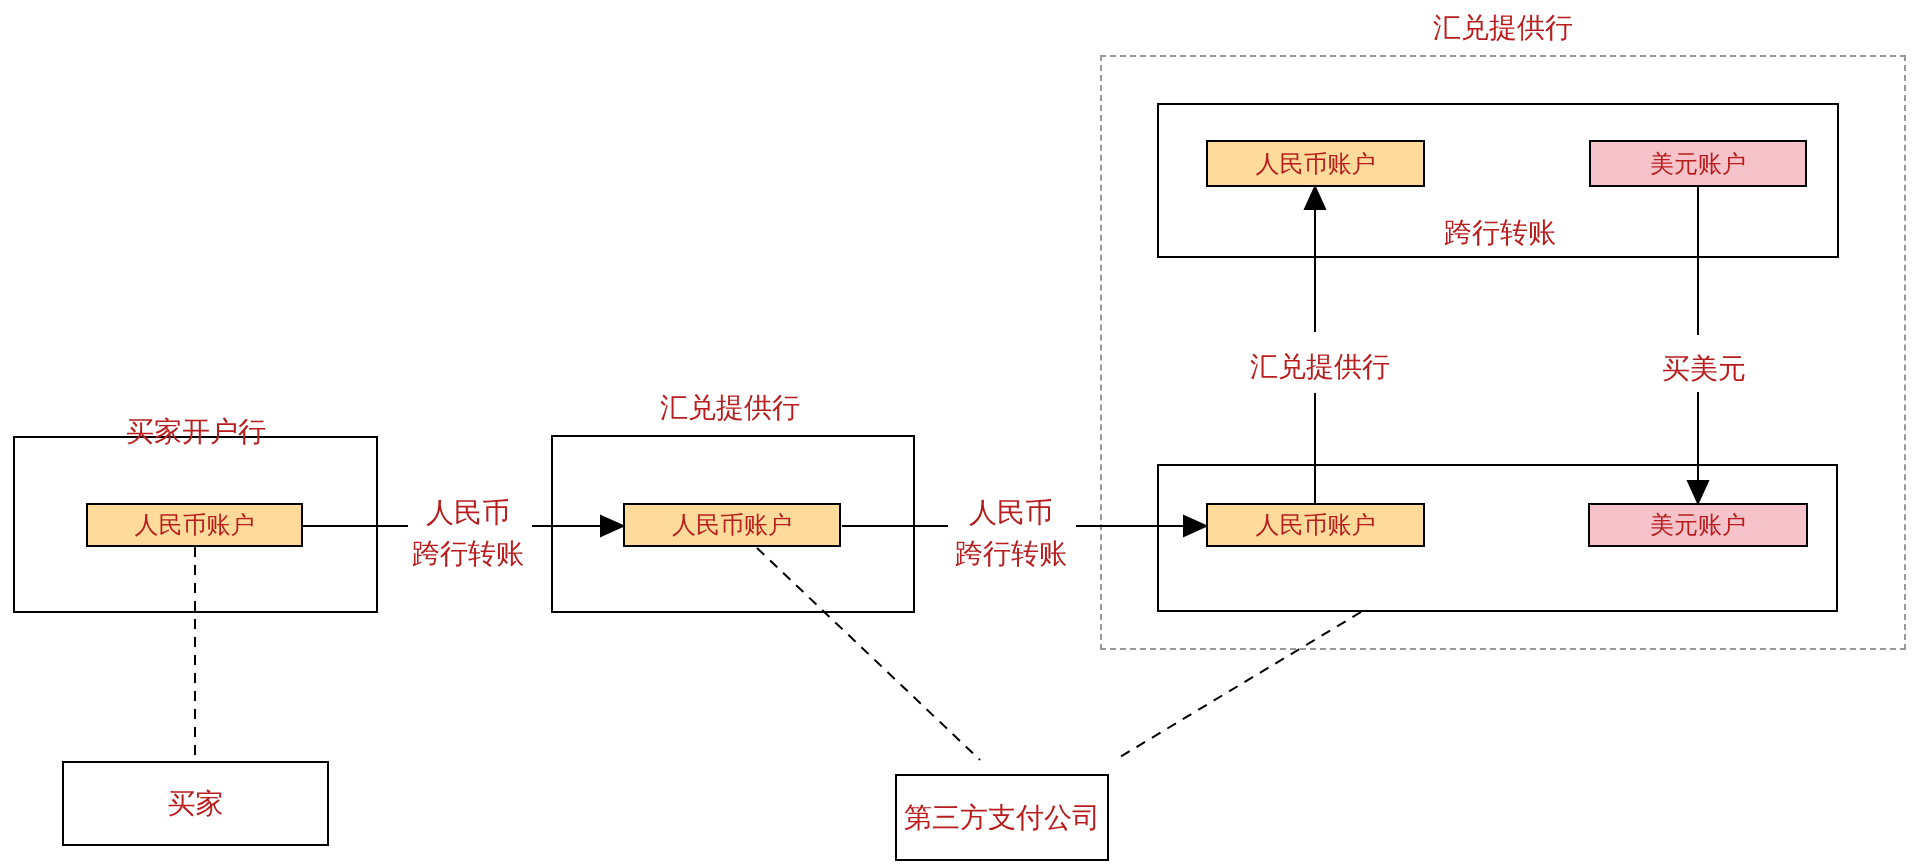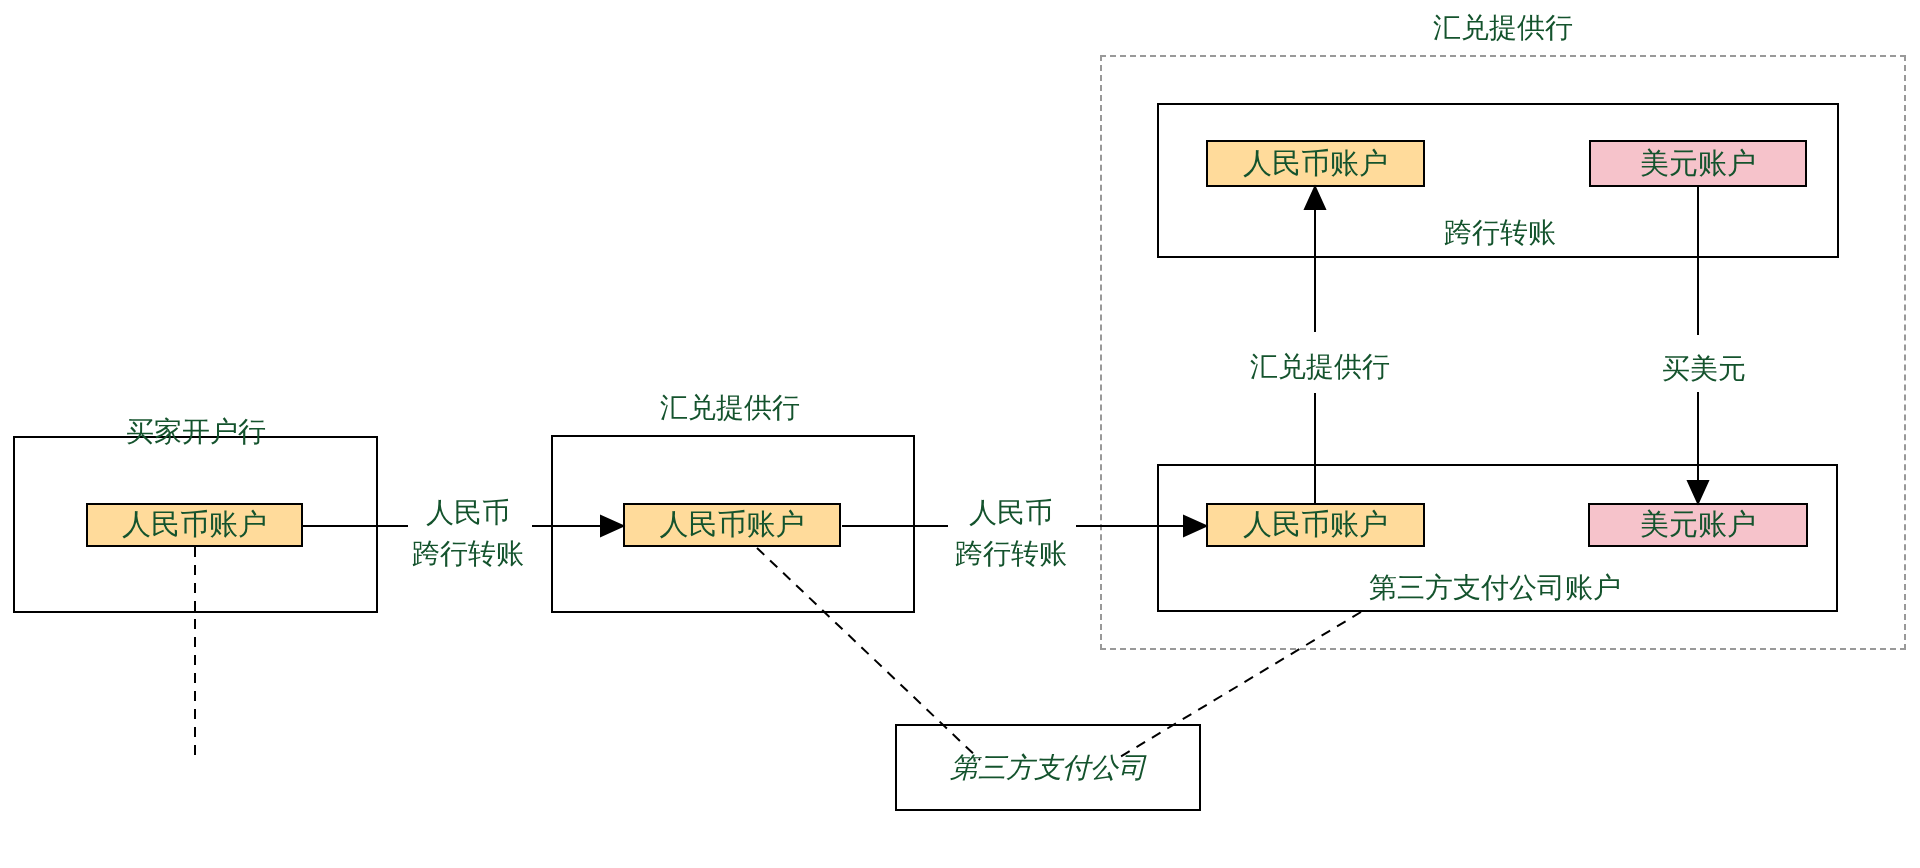--- a/index.html
+++ b/index.html
@@ -1,35 +1,35 @@
 <!DOCTYPE html>
 <html><head>
 <meta charset="utf-8">
 <style>
   html,body{margin:0;padding:0;background:#fff;}
   .canvas{
     position:relative;
     width:1920px;height:868px;
     background:#fff;
     font-family:"Liberation Sans","DejaVu Sans",sans-serif;
-    color:#14532d;
+    color:#b91c1c;
     overflow:hidden;
   }
   .box{
     position:absolute;
     background:#fff;
     border:2px solid #000;
     box-sizing:border-box;
   }
   .acct{
     position:absolute;
     border:2px solid #000;
     box-sizing:border-box;
     display:flex;align-items:center;justify-content:center;
-    font-size:29px;
+    font-size:24px;
     white-space:nowrap;
   }
   .node-label{
     position:absolute;
     display:flex;align-items:center;justify-content:center;
     font-size:28px;
     white-space:nowrap;
   }
   .lbl{
     position:absolute;
@@ -85,24 +85,26 @@
   </div>
   <div class="lbl" style="left:1500px;top:214px;">跨行转账</div>
 
   <div class="box" style="left:1157px;top:464px;width:681px;height:148px;"></div>
   <div class="acct" style="left: 1206px; top: 503px; width: 219px; height: 44px; background-color: rgb(255, 219, 155);">
     <span>人民币账户</span>
   </div>
   <div class="acct" style="left: 1588px; top: 503px; width: 220px; height: 44px; background-color: rgb(246, 195, 203);">
     <span>美元账户</span>
   </div>
-  <div class="lbl" style="left:1495px;top:569px;">第三方支付公司账户</div>
 
+  <div class="box node-label" style="left:62px;top:761px;width:267px;height:85px;">
+    <span>买家</span>
+  </div>
 
-  <div class="box node-label" style="left:895px;top:724px;width:306px;height:87px;font-style:italic;">
+  <div class="box node-label" style="left:895px;top:774px;width:214px;height:87px;">
     <span>第三方支付公司</span>
   </div>
 
   <div class="edge-lbl" style="left:468px;top:484px;">
     <span style="display:block">人民币</span>
     <span style="display:block">跨行转账</span>
   </div>
   <div class="edge-lbl" style="left:1011px;top:484px;">
     <span style="display:block">人民币</span>
     <span style="display:block">跨行转账</span>

